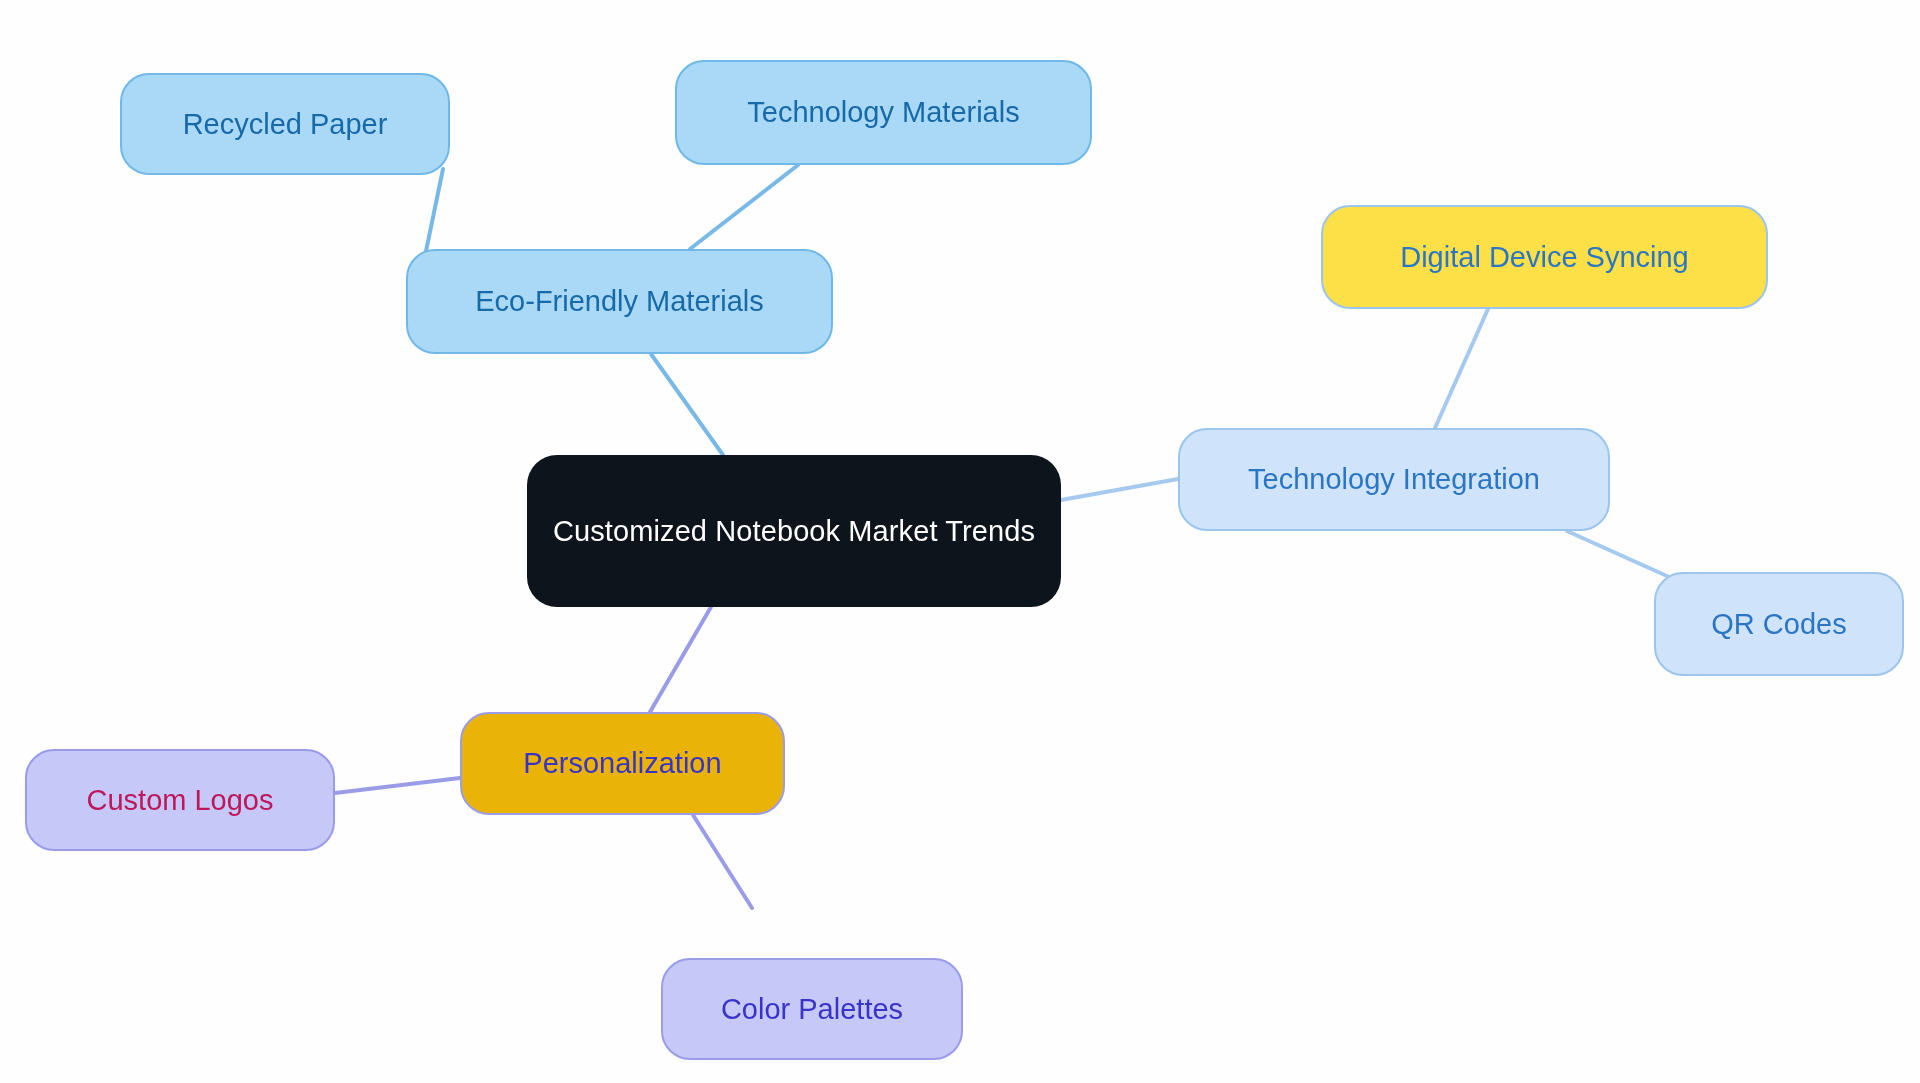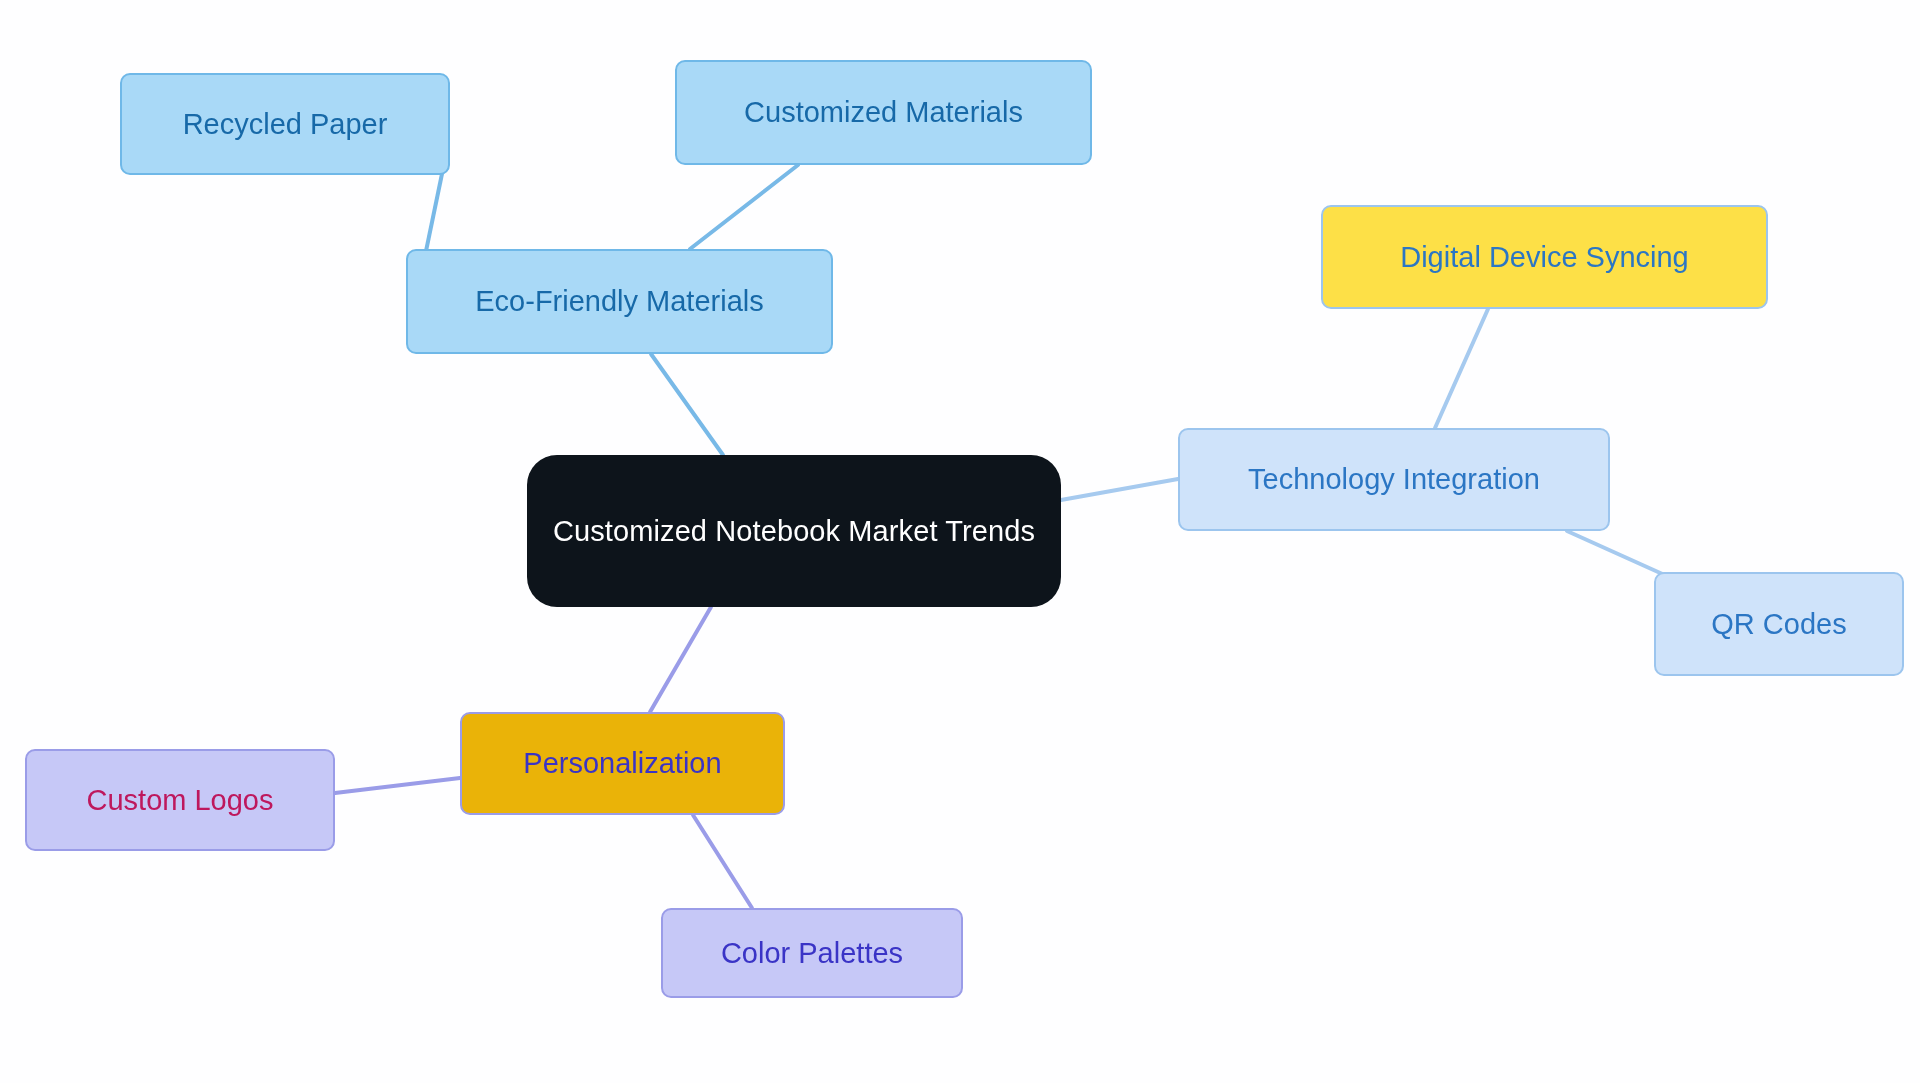--- a/index.html
+++ b/index.html
@@ -29,21 +29,21 @@
     height: 1083px;
     pointer-events: none;
   }
   .node {
     position: absolute;
     box-sizing: border-box;
     display: flex;
     align-items: center;
     justify-content: center;
     text-align: center;
-    border-radius: 10px;
+    border-radius: 29px;
     border-style: solid;
     border-width: 2px;
     line-height: 1.25;
     white-space: pre-line;
     padding: 6px 14px;
   }
   .node.root {
     border-radius: 30px;
     border-width: 0px;
     font-size: 29px;
@@ -70,22 +70,22 @@
       <line x1="1567" y1="531" x2="1678" y2="581" stroke="#a6caef" stroke-width="4" stroke-linecap="round"></line>
       <line x1="711" y1="607" x2="650" y2="712" stroke="#9a9ce8" stroke-width="4" stroke-linecap="round"></line>
       <line x1="460" y1="778" x2="335" y2="793" stroke="#9a9ce8" stroke-width="4" stroke-linecap="round"></line>
       <line x1="693" y1="815" x2="752" y2="908" stroke="#9a9ce8" stroke-width="4" stroke-linecap="round"></line>
     </svg>
 
   <div id="node-layer">
       <div class="node root" style="left: 527px; top: 455px; width: 534px; height: 152px; background: rgb(13, 20, 27); color: rgb(255, 255, 255); border-color: rgb(13, 20, 27); border-width: 0px;"><span>Customized Notebook Market Trends</span></div>
       <div class="node level1" style="left: 406px; top: 249px; width: 427px; height: 105px; background: rgb(169, 217, 247); color: rgb(23, 105, 168); border-color: rgb(111, 184, 232); align-items: center;"><span>Eco-Friendly Materials</span></div>
       <div class="node level2" style="left: 120px; top: 73px; width: 330px; height: 102px; background: rgb(169, 217, 247); color: rgb(23, 105, 168); border-color: rgb(111, 184, 232);"><span>Recycled Paper</span></div>
-      <div class="node level2" style="left: 675px; top: 60px; width: 417px; height: 105px; background: rgb(169, 217, 247); color: rgb(23, 105, 168); border-color: rgb(111, 184, 232);"><span>Customized Materials</span></div>
+      <div class="node level2" style="left: 675px; top: 60px; width: 417px; height: 105px; background: rgb(169, 217, 247); color: rgb(23, 105, 168); border-color: rgb(111, 184, 232);"><span>Technology Materials</span></div>
       <div class="node level1" style="left: 1178px; top: 428px; width: 432px; height: 103px; background: rgb(207, 227, 250); color: rgb(43, 118, 196); border-color: rgb(156, 197, 238);"><span>Technology Integration</span></div>
       <div class="node level2" style="left: 1321px; top: 205px; width: 447px; height: 104px; background: #fde047; color: rgb(43, 118, 196); border-color: rgb(156, 197, 238);"><span>Digital Device Syncing</span></div>
       <div class="node level2" style="left: 1654px; top: 572px; width: 250px; height: 104px; background: rgb(207, 227, 250); color: rgb(43, 118, 196); border-color: rgb(156, 197, 238);"><span>QR Codes</span></div>
       <div class="node level1" style="left: 460px; top: 712px; width: 325px; height: 103px; background: #eab308; color: rgb(58, 52, 198); border-color: rgb(154, 156, 232);"><span>Personalization</span></div>
       <div class="node level2" style="left: 25px; top: 749px; width: 310px; height: 102px; background: rgb(198, 200, 247); color: #be185d; border-color: rgb(154, 156, 232);"><span>Custom Logos</span></div>
-      <div class="node level2" style="left: 661px; top: 908px; width: 302px; height: 90px; background: rgb(198, 200, 247); color: rgb(58, 52, 198); border-color: rgb(154, 156, 232);"><span>Color Palettes</span></div>
+      <div class="node level2" style="left: 661px; top: 958px; width: 302px; height: 102px; background: rgb(198, 200, 247); color: rgb(58, 52, 198); border-color: rgb(154, 156, 232);"><span>Color Palettes</span></div>
     </div>
 
 </div>
 
 </body></html>

